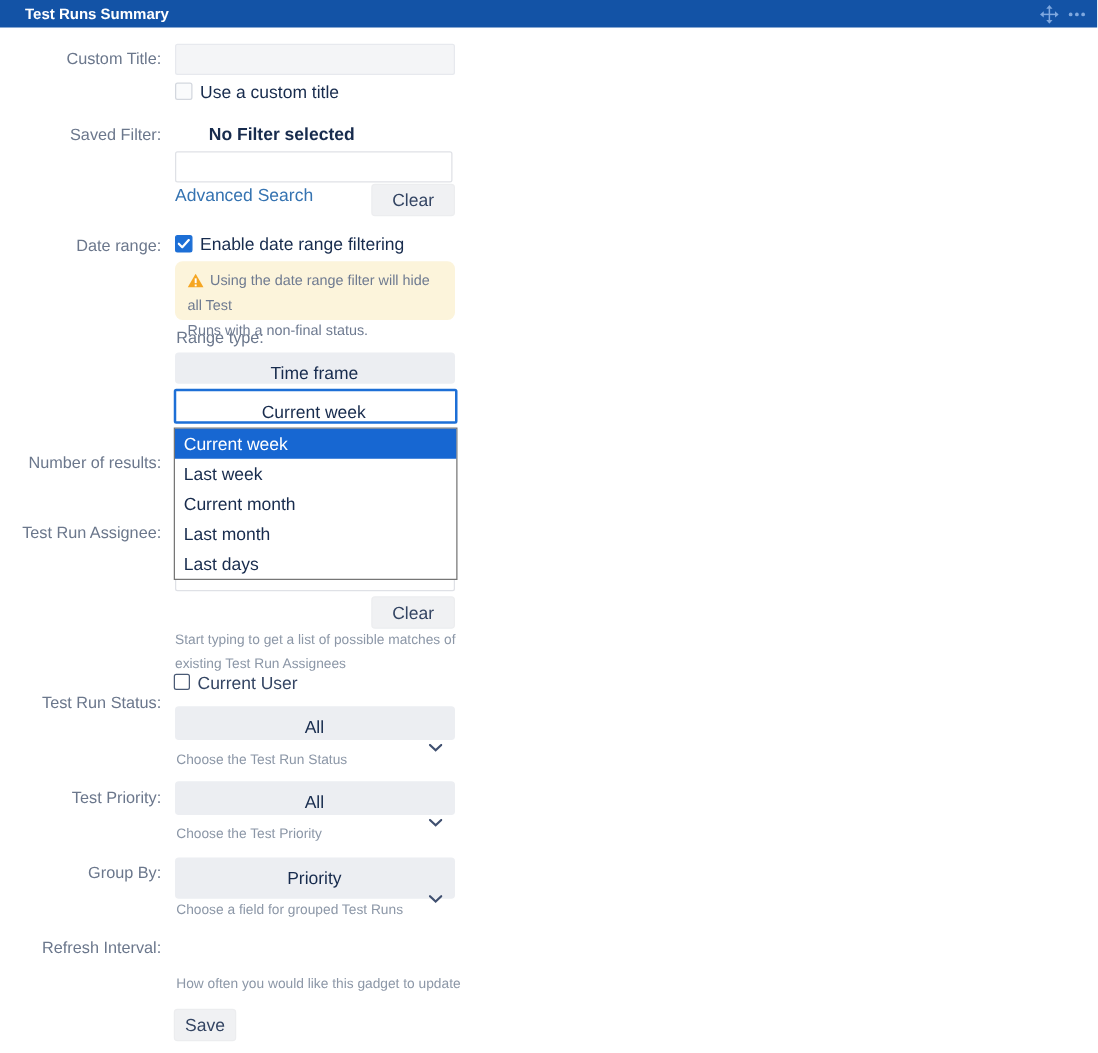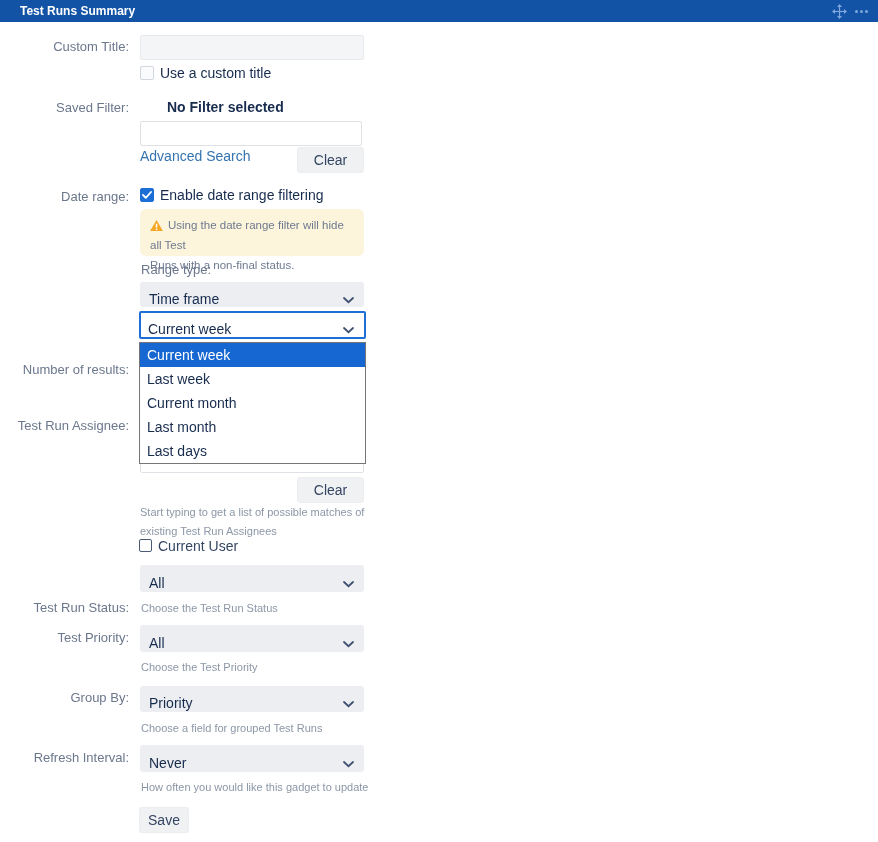--- a/index.html
+++ b/index.html
@@ -17,21 +17,21 @@
 
   
   .rlabel{position:absolute;left:0;width:129px;text-align:right;font-size:13px;color:#6B778C;line-height:16px;}
   .flabel{position:absolute;font-size:13px;color:#6B778C;line-height:16px;}
   .val-bold{position:absolute;font-size:14px;font-weight:bold;color:#172B4D;padding-left:27px;}
   .help{position:absolute;font-size:11px;color:#8C97A7;line-height:19px;}
 
   
   .txt-input{position:absolute;border:1px solid #DFE1E6;background:#fff;height:25px;font-family:inherit;font-size:13px;padding:0 6px;outline:none;border-radius:2px;}
   .txt-input.muted{background:#F4F5F7;border-color:#E7E9EE;}
-  .sel{position:absolute;background:#ECEEF2;border-radius:3px;height:26px;display:flex;align-items:center;padding:8px 10px 0 9px;font-size:14px;color:#172B4D;cursor:pointer;}
+  .sel{position:absolute;background:#ECEEF2;border-radius:3px;height:26px;display:flex;align-items:center;padding:8px 10px 0 9px;font-size:14px;color:#172B4D;cursor:pointer;flex-direction:column;}
   .sel .chev{margin-left:auto;}
   .sel.focused{background:#fff;border:2px solid #1D6FD6;border-radius:2px;padding-left:7px;}
   .btn{position:absolute;background:#F0F1F3;border:1px solid #ECEDEF;border-radius:3px;color:#344563;font-size:14px;font-family:inherit;display:flex;align-items:center;justify-content:center;cursor:pointer;}
 
   
   .cb{position:absolute;width:14px;height:14px;border-radius:2px;cursor:pointer;}
   .cb.light{border:1px solid #D3D7DE;background:#FAFBFC;}
   .cb.plain{border:1px solid #4A5A75;background:#fff;width:13px;height:13px;}
   .cb.checked{background:#1D6FD6;border:1px solid #1D6FD6;display:flex;align-items:center;justify-content:center;}
   .cb-label{position:absolute;font-size:14px;color:#172B4D;line-height:16px;}
@@ -127,51 +127,45 @@
 
   <input class="txt-input" style="left: 140px; top: 449px; width: 224px; height: 24px; z-index: 1;" value="">
   <button class="btn" style="left:297px;top:477px;width:67px;height:26px">Clear</button>
   <div class="help" style="left:140px;top:503px;width:240px">
     <span>Start typing to get a list of possible matches of</span><br>
     <span>existing Test Run Assignees</span>
   </div>
   <span class="cb plain" style="left:139px;top:539px"></span>
   <span class="cb-label" style="left:158px;top:538px;color:#344563">Current User</span>
 
-  <div class="rlabel" style="top:600px">Test Run Status:</div>
+  <div class="rlabel" style="top:554px">Test Run Status:</div>
   <div class="sel" style="left:140px;top:565px;width:224px;height:27px">
     <span>All</span>
     <span class="chev"><svg width="11" height="7" viewBox="0 0 11 7">
           <polyline points="1,1 5.5,5.2 10,1" stroke="#405070" stroke-width="1.8" fill="none" stroke-linecap="round"></polyline>
         </svg></span>
   </div>
   <div class="help" style="left:141px;top:599px">Choose the Test Run Status</div>
 
   <div class="rlabel" style="top:630px">Test Priority:</div>
   <div class="sel" style="left:140px;top:625px;width:224px;height:27px">
     <span>All</span>
     <span class="chev"><svg width="11" height="7" viewBox="0 0 11 7">
           <polyline points="1,1 5.5,5.2 10,1" stroke="#405070" stroke-width="1.8" fill="none" stroke-linecap="round"></polyline>
         </svg></span>
   </div>
   <div class="help" style="left:141px;top:658px">Choose the Test Priority</div>
 
   <div class="rlabel" style="top:690px">Group By:</div>
-  <div class="sel" style="left:140px;top:686px;width:224px;height:26px">
+  <div class="sel" style="left:140px;top:686px;width:224px;height:33px">
     <span>Priority</span>
     <span class="chev"><svg width="11" height="7" viewBox="0 0 11 7">
           <polyline points="1,1 5.5,5.2 10,1" stroke="#405070" stroke-width="1.8" fill="none" stroke-linecap="round"></polyline>
         </svg></span>
   </div>
   <div class="help" style="left:141px;top:719px">Choose a field for grouped Test Runs</div>
 
   <div class="rlabel" style="top:750px">Refresh Interval:</div>
-  <div class="sel" style="left:140px;top:745px;width:224px;height:27px">
-    <span>Never</span>
-    <span class="chev"><svg width="11" height="7" viewBox="0 0 11 7">
-          <polyline points="1,1 5.5,5.2 10,1" stroke="#405070" stroke-width="1.8" fill="none" stroke-linecap="round"></polyline>
-        </svg></span>
-  </div>
   <div class="help" style="left:141px;top:778px">How often you would like this gadget to update</div>
 
   <button class="btn" style="left:139px;top:807px;width:50px;height:26px">Save</button>
 
 </div>
 
 </body></html>

